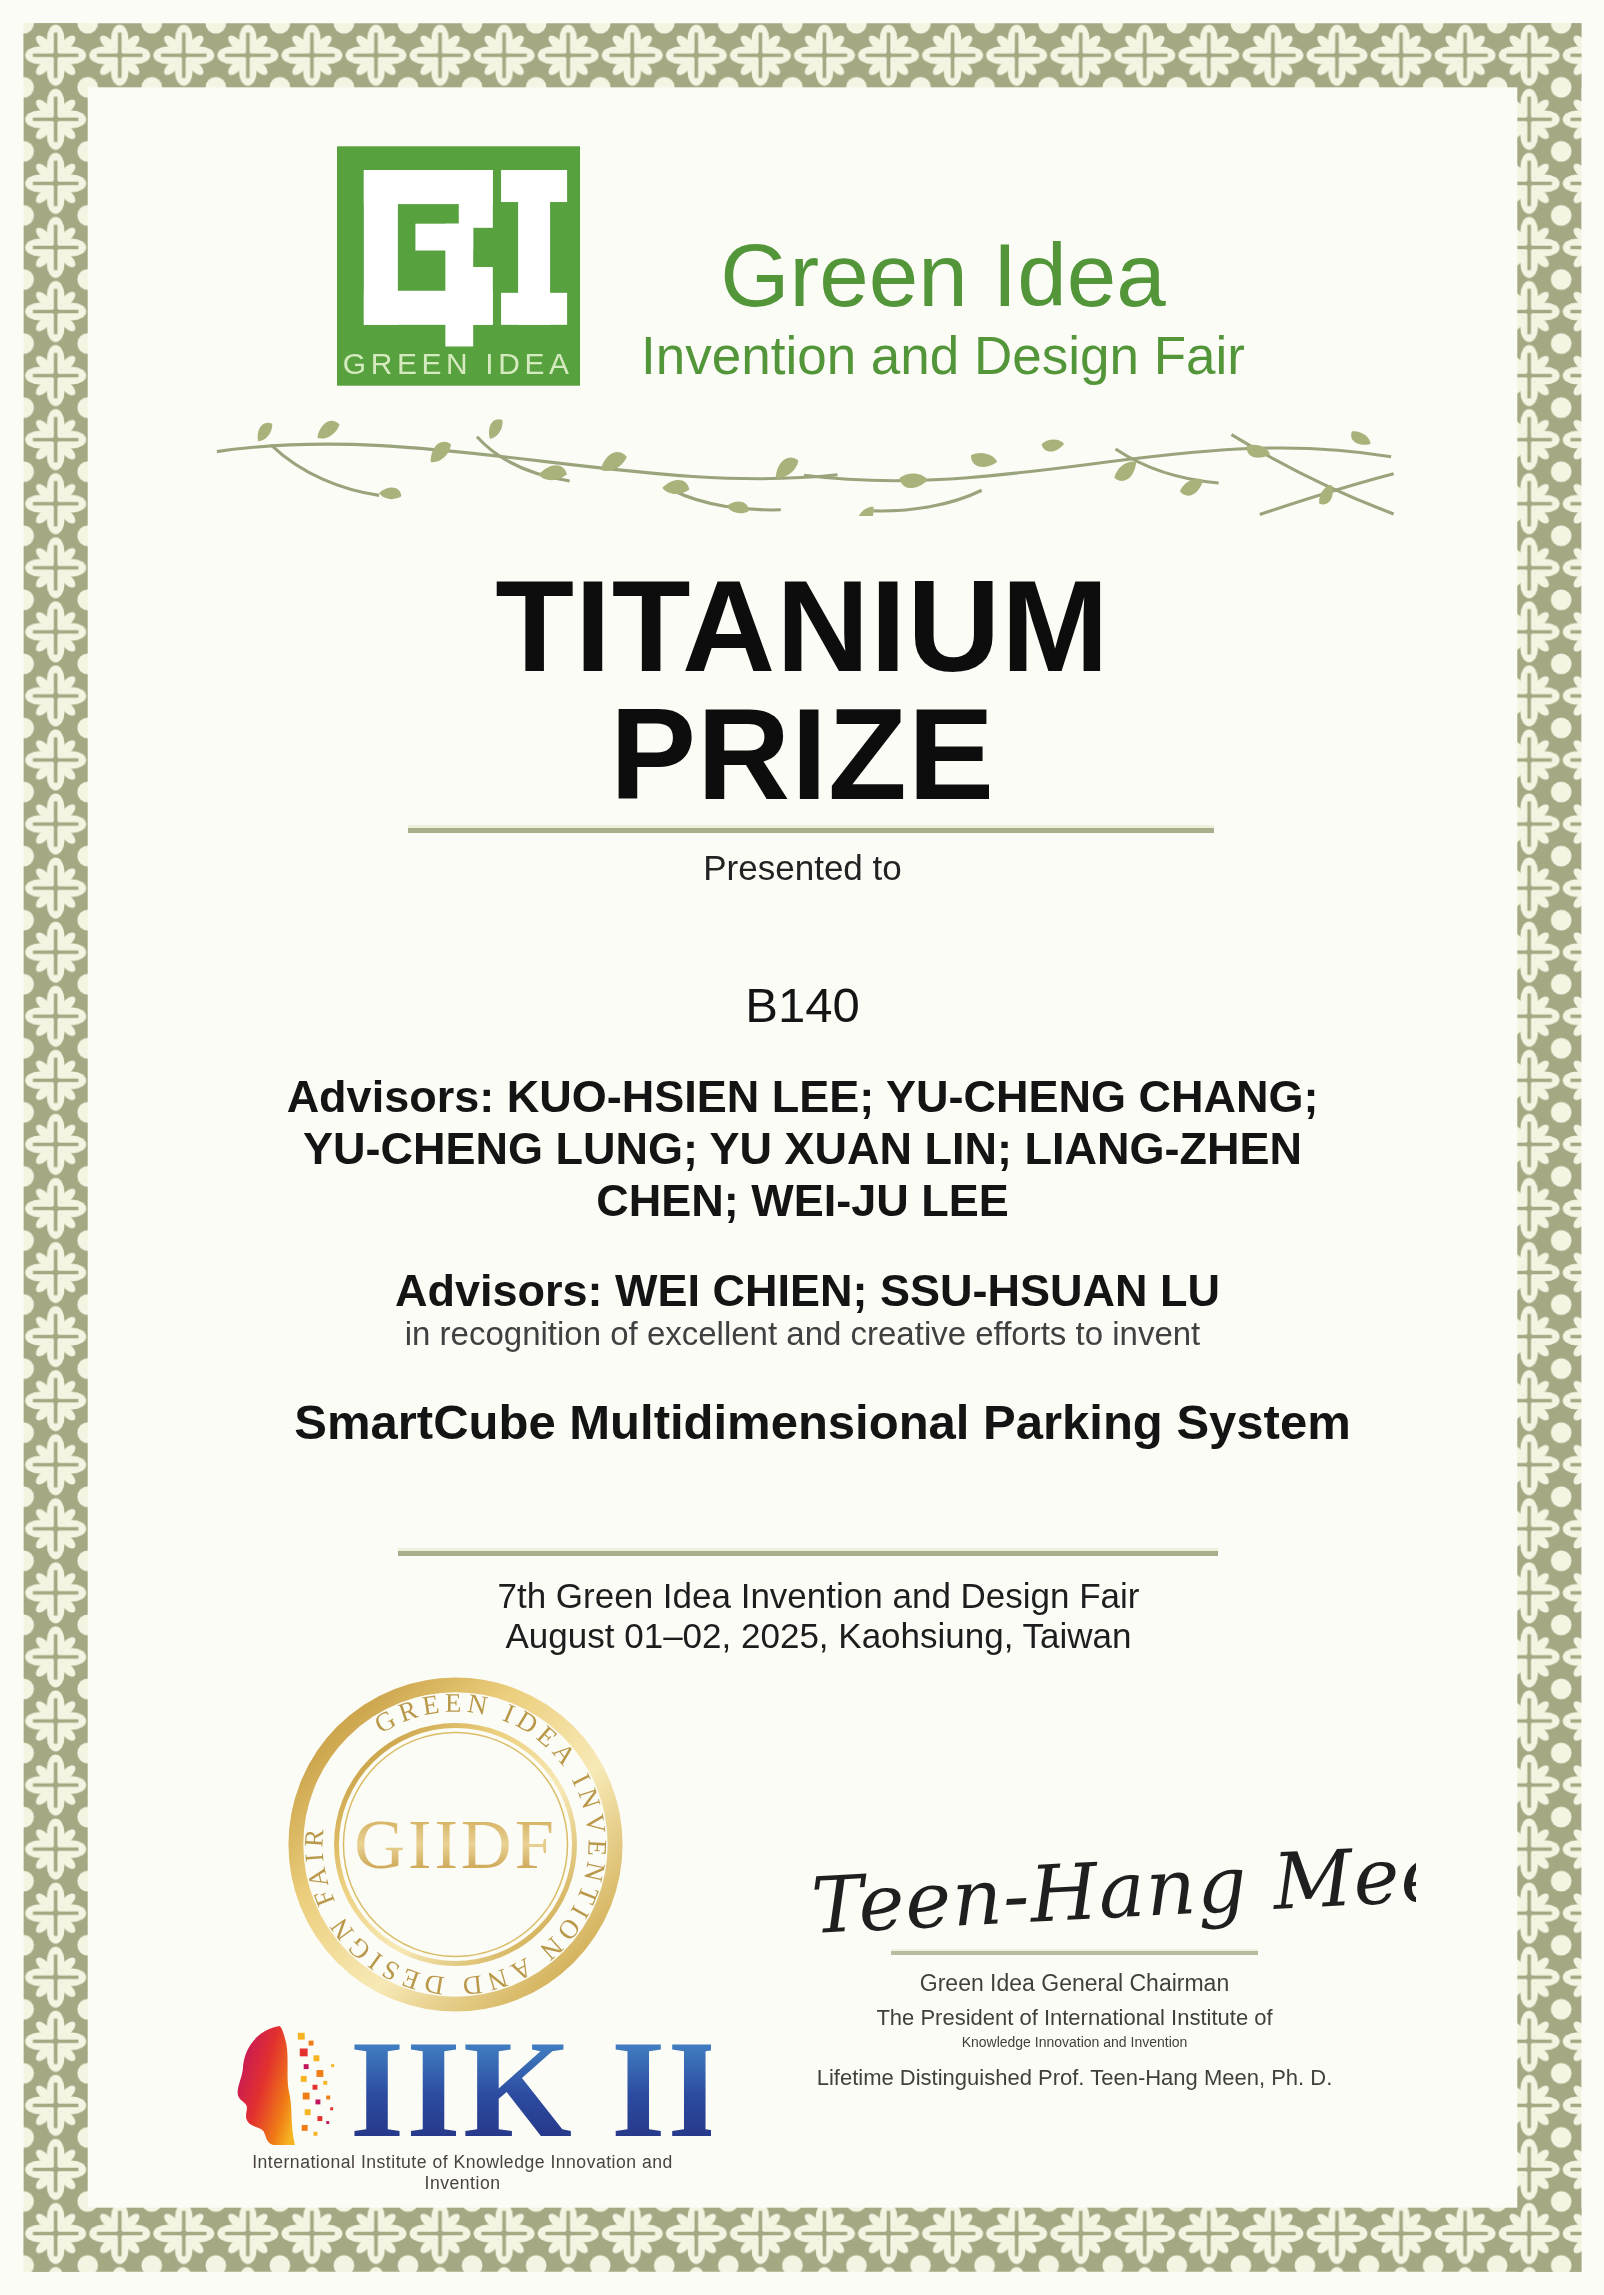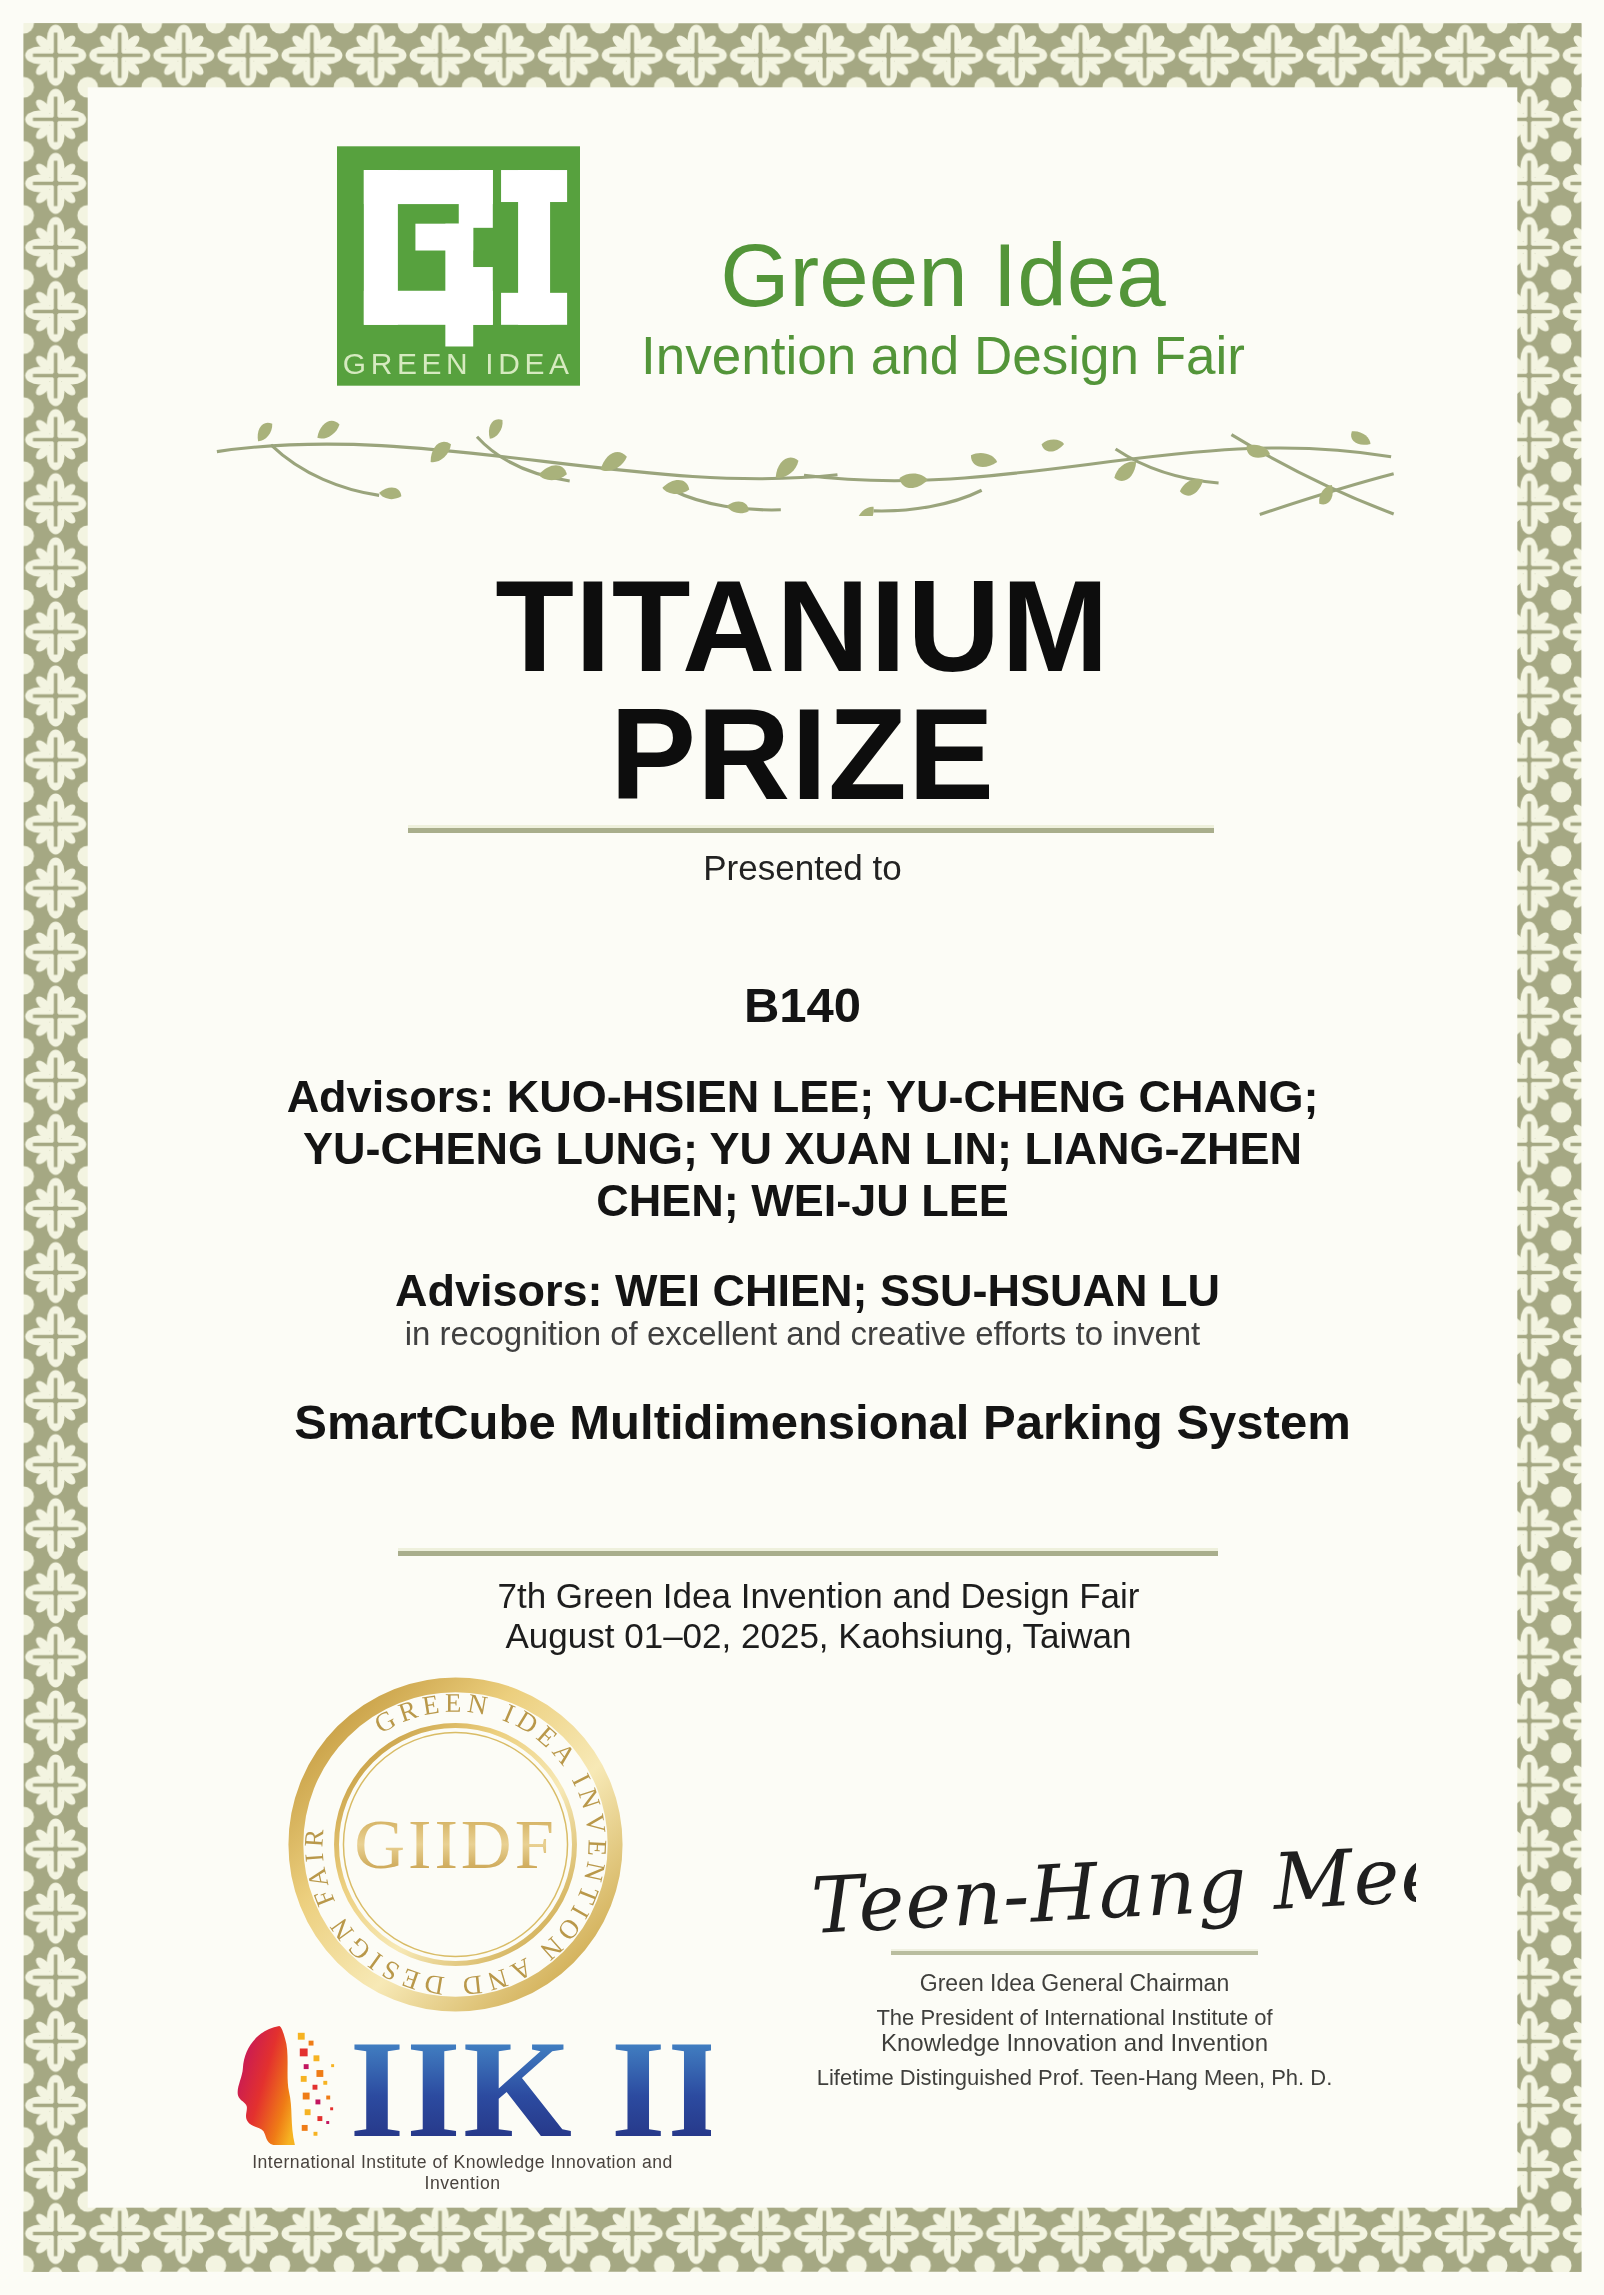--- a/index.html
+++ b/index.html
@@ -9,31 +9,31 @@
   }
   .abs{position:absolute;}
   .ctr{left:88px;right:88px;text-align:center;}
   
   .h-title{font-size:89px;line-height:98px;font-weight:400;color:#539539;}
   .h-sub{font-size:53px;line-height:60px;font-weight:400;color:#539539;}
   
   .award{font-size:129px;line-height:145px;font-weight:700;letter-spacing:1px;color:#0d0d0d;}
   .rule{background:linear-gradient(to bottom,#eef0dc 0%,#eef0dc 36%,#a9ae8c 36%,#a9ae8c 100%);}
   .presented{font-size:35px;color:#222;}
-  .code{font-size:49px;font-weight:700;}
+  .code{font-size:49px;font-weight:400;}
   .authors{font-size:45px;line-height:52px;font-weight:700;}
   .advisors{font-size:45px;font-weight:700;padding-left:10px;}
   .recognition{font-size:33px;color:#404040;}
   .invention{font-size:49px;font-weight:700;}
   .event{font-size:35px;line-height:40px;color:#1d1d1d;}
   
   .sig-block{width:517px;text-align:center;color:#3f3f3c;}
   .sig-l0{font-size:23px;margin-bottom:8.3px;}
   .sig-l1{font-size:22px;line-height:25px;}
-  .sig-l2{font-size:24px;line-height:25px;}
+  .sig-l2{font-size:14px;line-height:25px;}
   .sig-l3{font-size:22px;margin-top:9.3px;}
   .iikii-tagline{width:491px;text-align:center;font-size:17.6px;color:#49433e;letter-spacing:0.5px;}
 </style>
 </head>
 <body>
 
 <div class="page">
 
   <svg class="abs" style="left:0;top:0;" width="1605" height="2295" viewBox="0 0 3105 4442">
     <defs>

